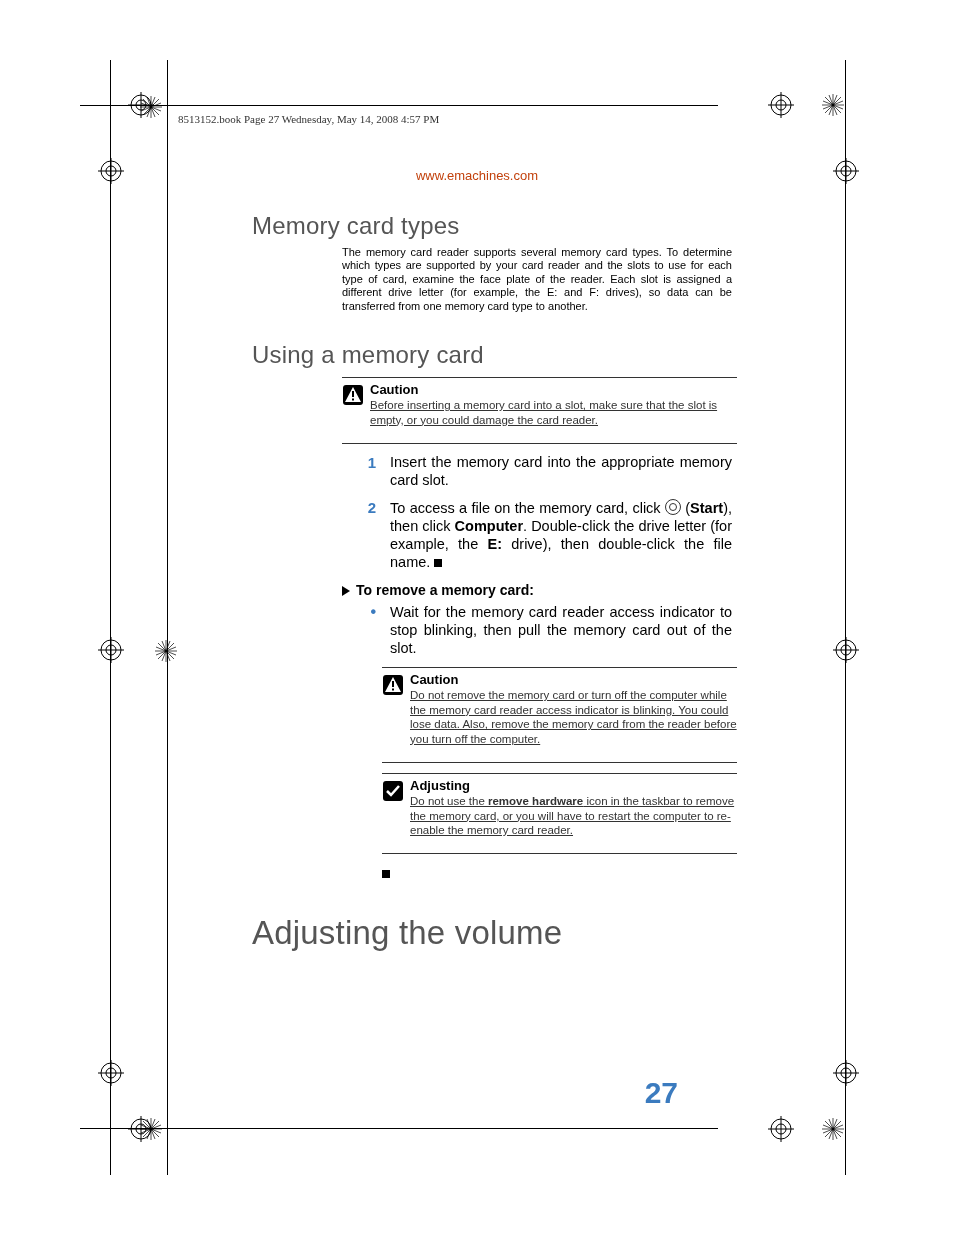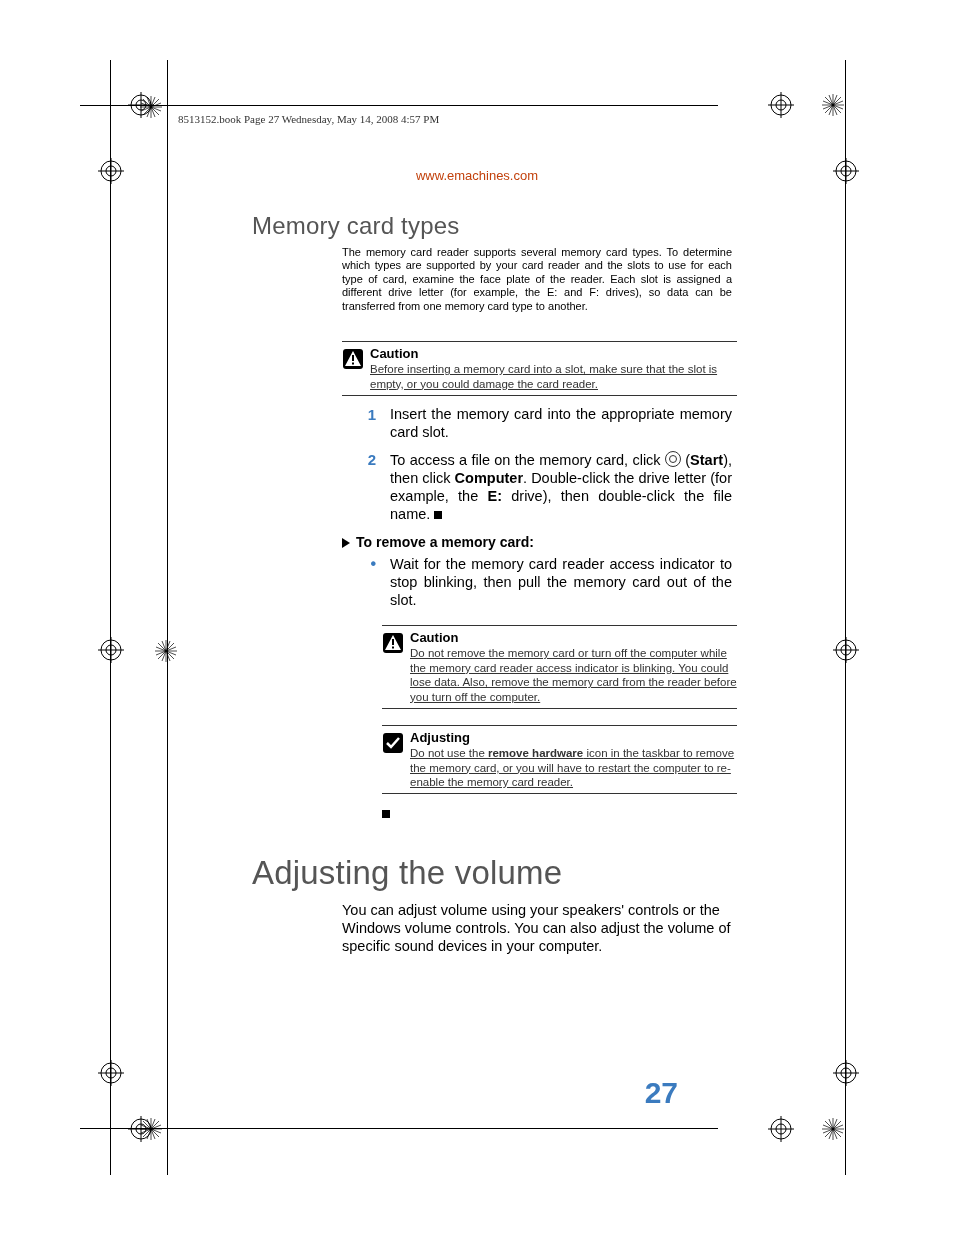--- a/index.html
+++ b/index.html
@@ -89,24 +89,24 @@
     text-align: justify;
   }
   .para-volume {
     font-size: 14.5px;
     line-height: 1.22;
     margin: 0 0 12px 90px;
     width: 395px;
   }
 
   .callout {
-    margin: 16px 0 10px 90px;
+    margin: 8px 0 10px 90px;
     border-top: 1px solid #333;
     border-bottom: 1px solid #333;
-    padding: 4px 0 4px 0;
+    padding: 4px 0 16px 0;
     font-size: 11.5px;
     line-height: 1.25;
     color: #333;
     width: 395px;
   }
   .callout-head {
     display: flex;
     align-items: flex-start;
     gap: 6px;
   }
@@ -363,20 +363,21 @@
   </div>
 
   <div class="header-text">8513152.book  Page 27  Wednesday, May 14, 2008  4:57 PM</div>
   <div class="url-center">www.emachines.com</div>
 
   <div class="content">
 
     <div class="h2">Memory card types</div>
     <div class="para">The memory card reader supports several memory card types. To determine which types are supported by your card reader and the slots to use for each type of card, examine the face plate of the reader. Each slot is assigned a different drive letter (for example, the E: and F: drives), so data can be transferred from one memory card type to another.</div>
 
+    <div class="h2">Using a memory card</div>
 
     <div class="callout">
       <div class="callout-head">
         <div class="callout-icon">
           <svg viewBox="0 0 22 22">
               <rect x="1" y="1" width="20" height="20" rx="3" fill="#000"></rect>
               <polygon points="11,3 19,18 3,18" fill="#fff"></polygon>
               <rect x="10" y="7" width="2" height="6" fill="#000"></rect>
               <rect x="10" y="14.5" width="2" height="2" fill="#000"></rect>
             </svg>
@@ -445,19 +446,18 @@
           </span>
         </div>
       </div>
     </div>
 
     <div class="endmark-block">
       <div class="endmark"></div>
     </div>
 
     <div class="h1">Adjusting the volume</div>
-    <div class="para-volume">You can adjust volume using your speakers' controls or the Windows volume controls. You can also adjust the volume of specific sound devices in your computer.</div>
 
   </div>
 
   <div class="page-num">27</div>
 
 </div>
 
 </body></html>

